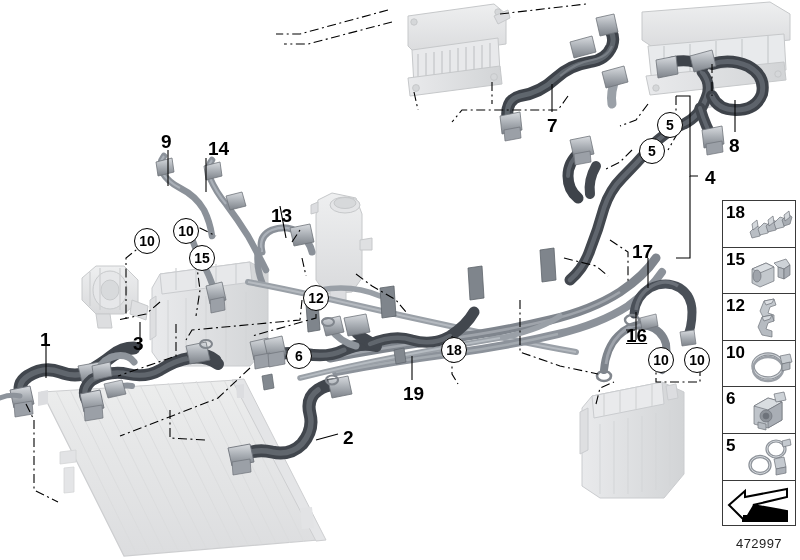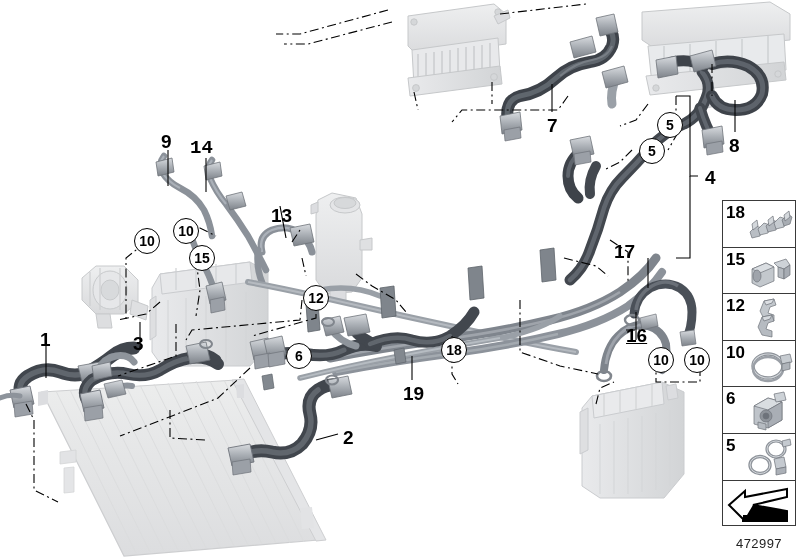--- a/index.html
+++ b/index.html
@@ -420,23 +420,23 @@
 
   <div class="lbl" style="left:40px;top:330px;">1</div>
   <div class="lbl" style="left:343px;top:428px;">2</div>
   <div class="lbl" style="left:133px;top:334px;">3</div>
   <div class="lbl" style="left:705px;top:168px;">4</div>
   <div class="lbl" style="left:547px;top:116px;">7</div>
   <div class="lbl" style="left:729px;top:136px;">8</div>
   <div class="lbl" style="left:161px;top:132px;">9</div>
   <div class="lbl" style="left:403px;top:384px;">19</div>
   <div class="lbl" style="left:271px;top:189px;margin-top:17px;">13</div>
-  <div class="lbl" style="left:190px;top:139px;font-family:Liberation Mono, monospace;">14</div>
+  <div class="lbl" style="left:208px;top:139px;">14</div>
   <div class="lbl" style="left:626px;top:326px;text-decoration:underline;">16</div>
-  <div class="lbl" style="left:614px;top:242px;">17</div>
+  <div class="lbl" style="left:632px;top:242px;">17</div>
 
   <div class="circ" style="left:134px;top:228px;">10</div>
   <div class="circ" style="left:173px;top:218px;">10</div>
   <div class="circ" style="left:189px;top:245px;">15</div>
   <div class="circ" style="left:303px;top:285px;">12</div>
   <div class="circ" style="left:286px;top:343px;">6</div>
   <div class="circ" style="left:441px;top:337px;">18</div>
   <div class="circ" style="left:657px;top:112px;">5</div>
   <div class="circ" style="left:639px;top:138px;">5</div>
   <div class="circ" style="left:648px;top:347px;">10</div>

